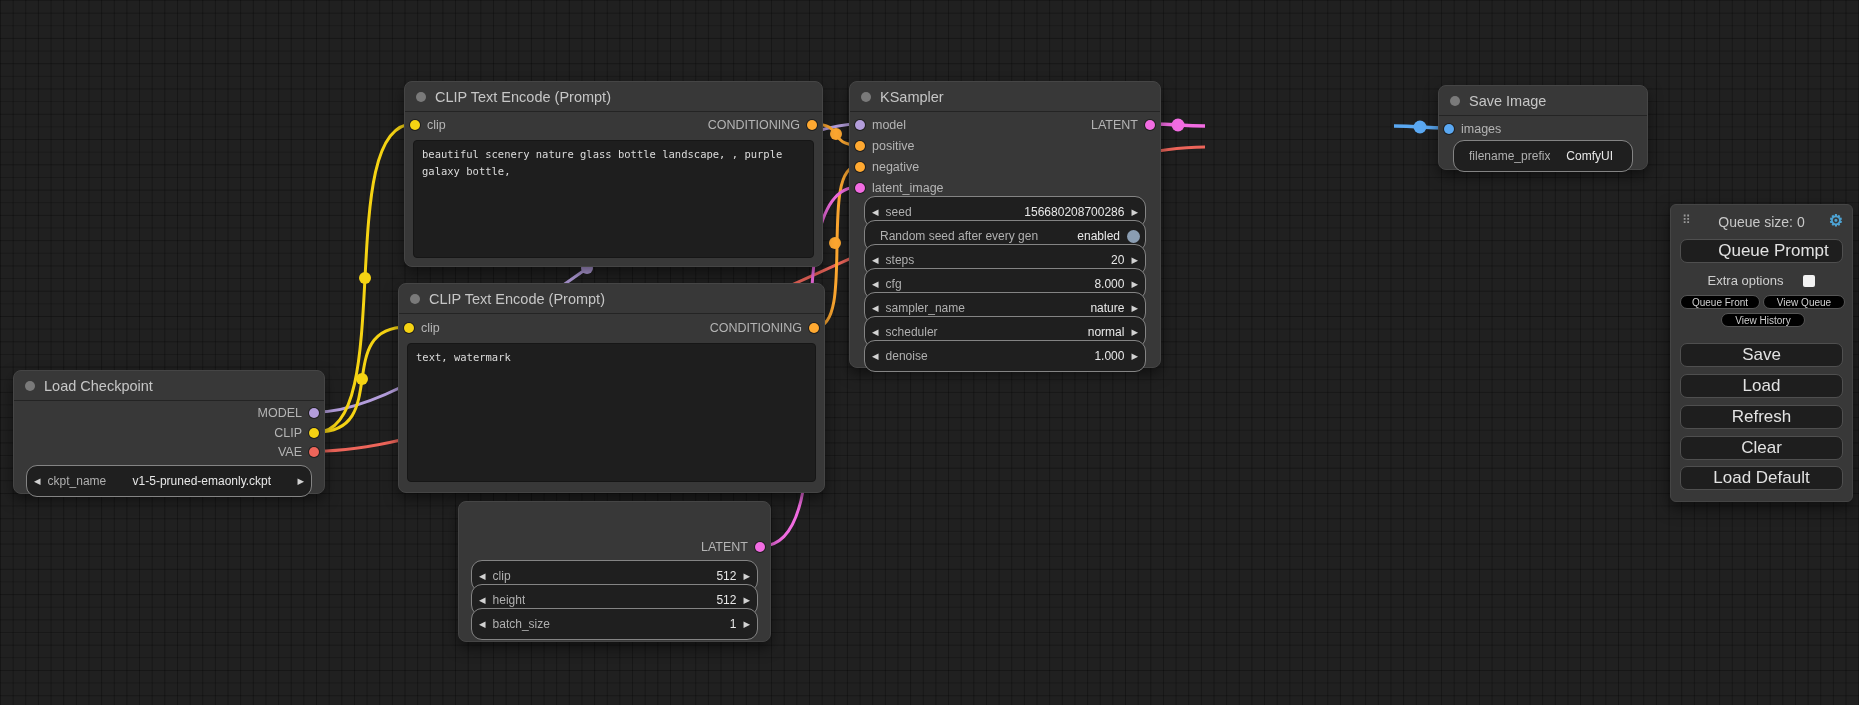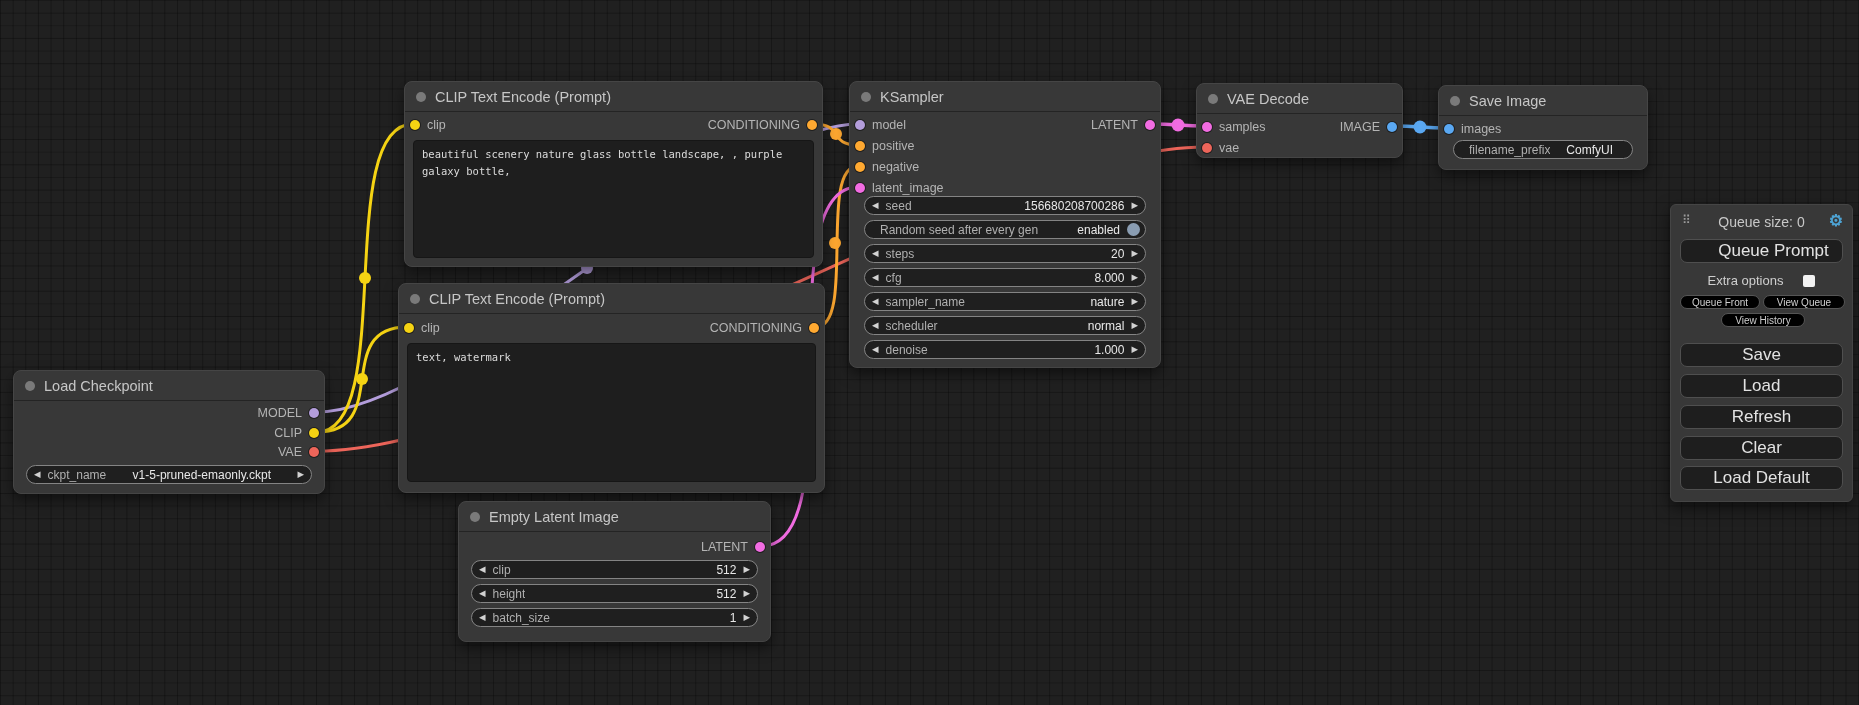--- a/index.html
+++ b/index.html
@@ -23,21 +23,21 @@
     gap:9px;padding-left:11px;border-bottom:1px solid rgba(0,0,0,.35);
     color:#c6c6c6;font-size:14.5px;border-radius:8px 8px 0 0;
   }
   .tdot{width:10px;height:10px;border-radius:50%;background:#7a7a7a;flex:none;}
   .port{position:absolute;height:16px;display:flex;align-items:center;gap:7px;
     font-size:12.5px;color:#b4b4b4;white-space:nowrap;}
   .port.in{left:5px;}
   .port.out{right:5px;flex-direction:row;}
   .pdot{width:10px;height:10px;border-radius:50%;flex:none;box-shadow:0 0 0 1px rgba(0,0,0,.45);}
   .widget{
-    position:absolute;height:19px;background:#1f1f1f;border:1px solid #848484;
+    position:absolute;height:32px;background:#1f1f1f;border:1px solid #848484;
     border-radius:11px;display:flex;align-items:center;box-sizing:border-box;
     padding:0 7px;gap:7px;font-size:12px;color:#b0b0b0;white-space:nowrap;
   }
   .warr{font-size:8.5px;color:#d2d2d2;flex:none;line-height:1;}
   .wlabel{color:#b0b0b0;overflow:hidden;}
   .wvalue{color:#e8e8e8;margin-left:auto;}
   .wvalue.center{margin:0 auto;}
   .toggle-circle{width:13px;height:13px;border-radius:50%;flex:none;margin-right:-2px;}
   .textbox{
     position:absolute;background:#1e1e1e;border:1px solid #161616;border-radius:4px;
@@ -211,59 +211,37 @@
       <span class="warr">▶</span>
     </div>
     <div class="widget" style="left:14px;right:14px;top:258px;">
       <span class="warr">◀</span>
       <span class="wlabel">denoise</span>
       <span class="wvalue">1.000</span>
       <span class="warr">▶</span>
     </div>
   </div>
 
-  <div class="node" style="left:1196px;top:83px;width:207px;height:75px;">
-    <div class="ntitle">
-      <span class="tdot"></span>
-      <span>VAE Decode</span>
-    </div>
-    <div class="port in" style="top:35px;">
-      <span class="pdot" style="background: rgb(242, 108, 226);"></span>
-      <span>samples</span>
-    </div>
-    <div class="port in" style="top:56px;">
-      <span class="pdot" style="background: rgb(237, 101, 90);"></span>
-      <span>vae</span>
-    </div>
-    <div class="port out" style="top:35px;">
-      <span>IMAGE</span>
-      <span class="pdot" style="background: rgb(90, 168, 242);"></span>
-    </div>
-  </div>
 
   <div class="node" style="left:1438px;top:85px;width:210px;height:85px;">
     <div class="ntitle">
       <span class="tdot"></span>
       <span>Save Image</span>
     </div>
     <div class="port in" style="top:35px;">
       <span class="pdot" style="background: rgb(90, 168, 242);"></span>
       <span>images</span>
     </div>
     <div class="widget" style="left:14px;right:14px;top:54px;">
       <span class="wlabel" style="padding-left:8px;">filename_prefix</span>
       <span class="wvalue" style="margin-right:12px;">ComfyUI</span>
     </div>
   </div>
 
   <div class="node" style="left:458px;top:501px;width:313px;height:141px;">
-    <div class="ntitle">
-      <span class="tdot"></span>
-      <span>Empty Latent Image</span>
-    </div>
     <div class="port out" style="top:37px;">
       <span>LATENT</span>
       <span class="pdot" style="background: rgb(242, 108, 226);"></span>
     </div>
     <div class="widget" style="left:12px;right:12px;top:58px;">
       <span class="warr">◀</span>
       <span class="wlabel">clip</span>
       <span class="wvalue">512</span>
       <span class="warr">▶</span>
     </div>

